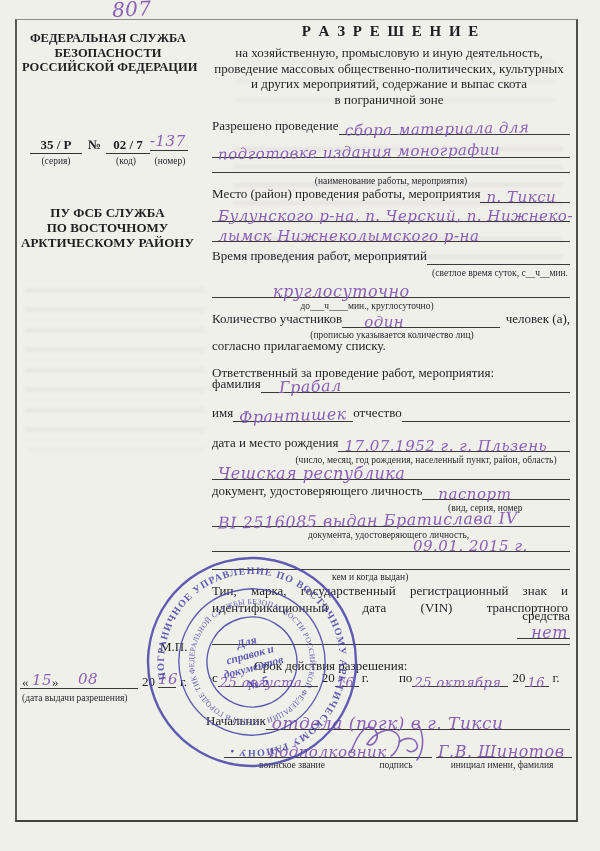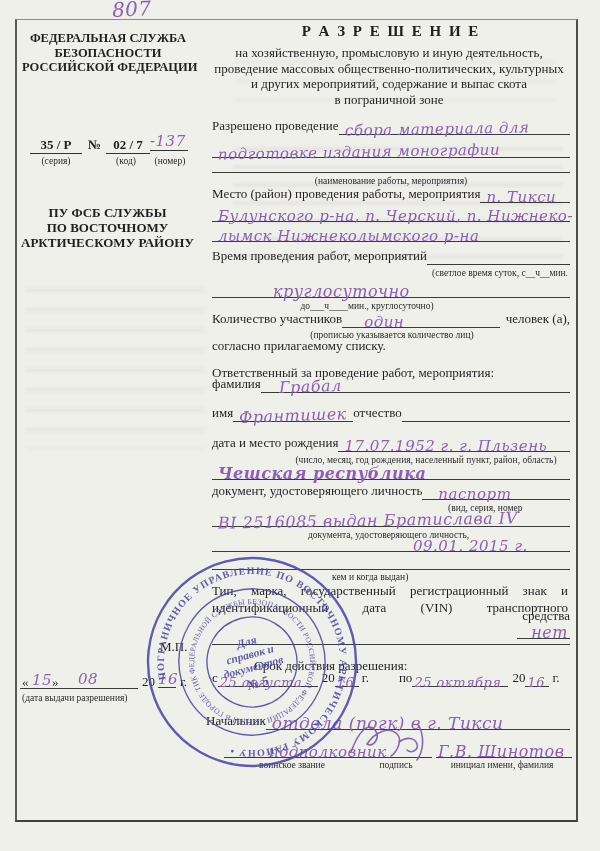--- a/index.html
+++ b/index.html
@@ -57,21 +57,21 @@
     <span class="abs p b" style="left:30px;top:137px;width:52px;text-align:center;border-bottom:1px solid #333;">35 / Р</span>
     <span class="abs p b" style="left:88px;top:137px;">№</span>
     <span class="abs p b" style="left:106px;top:137px;width:44px;text-align:center;border-bottom:1px solid #333;">02 / 7</span>
     <span class="abs hw" style="left:150px;top:134px;width:38px;border-bottom:1px solid #333;padding-bottom:1px;">-137</span>
     <span class="abs p cap" style="left:28px;top:156px;width:56px;text-align:center;">(серия)</span>
     <span class="abs p cap" style="left:104px;top:156px;width:44px;text-align:center;">(код)</span>
     <span class="abs p cap" style="left:146px;top:156px;width:48px;text-align:center;">(номер)</span>
   </div>
 
   <div class="abs ctr" style="left:15px;top:205px;width:185px;line-height:15px;">
-    <div class="p b">ПУ ФСБ СЛУЖБЫ</div>
+    <div class="p b">ПУ ФСБ СЛУЖБА</div>
     <div class="p b">ПО ВОСТОЧНОМУ</div>
     <div class="p b">АРКТИЧЕСКОМУ РАЙОНУ</div>
   </div>
 
   <div>
     <div class="abs" style="left:20px;top:688px;width:118px;border-bottom:1px solid #3a3a3a;"></div>
     <span class="abs p" style="left:22px;top:674px;">«</span>
     <span class="abs hw" style="left:32px;top:673px;">15</span>
     <span class="abs p" style="left:52px;top:674px;">»</span>
     <span class="abs hw" style="left:78px;top:672px;">08</span>
@@ -170,21 +170,21 @@
 
     <div class="r" style="top:432px;">
       <span class="p">дата и место рождения</span>
       <span class="fl">
           <span class="hw">17.07.1952 г. г. Пльзень</span>
         </span>
     </div>
     <div class="abs ctr p cap" style="left:70px;right:0;top:455px;">(число, месяц, год рождения, населенный пункт, район, область)</div>
     <div class="r" style="top:460px;">
       <span class="fl">
-          <span class="hw" style="font-size:16px;font-weight:bold;">Чешская республика</span>
+          <span class="hw" style="font-size:16px;">Чешская республика</span>
         </span>
     </div>
 
     <div class="r" style="top:480px;">
       <span class="p">документ, удостоверяющего личность</span>
       <span class="fl">
           <span class="hw" style="margin-left:10px;">паспорт</span>
         </span>
     </div>
     <div class="abs p cap" style="left:236px;top:503px;">(вид, серия, номер</div>

